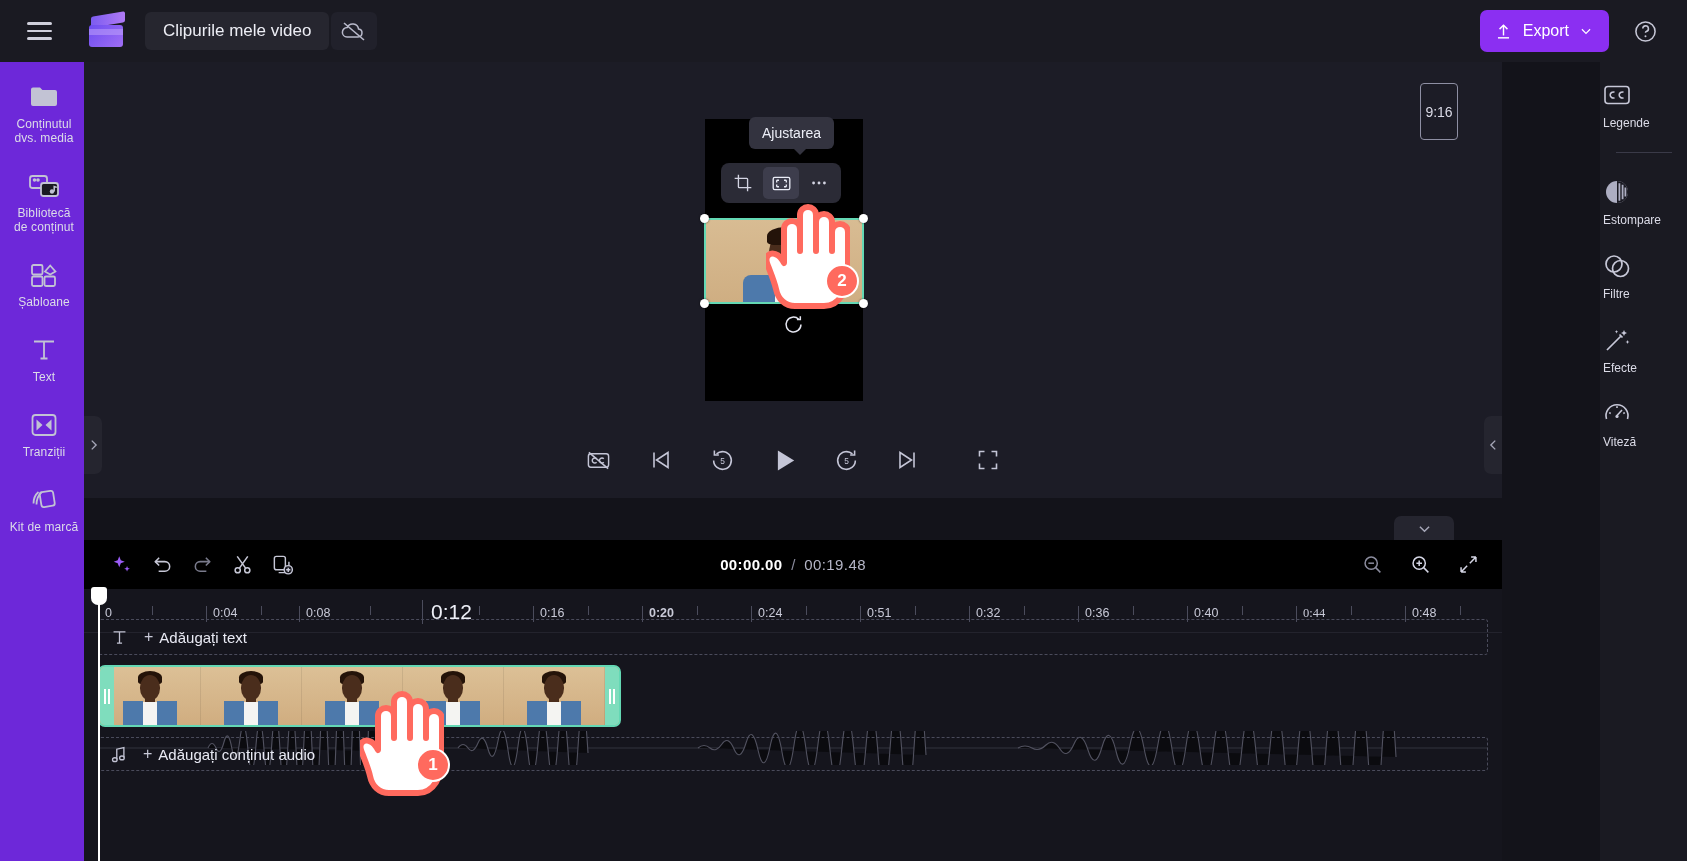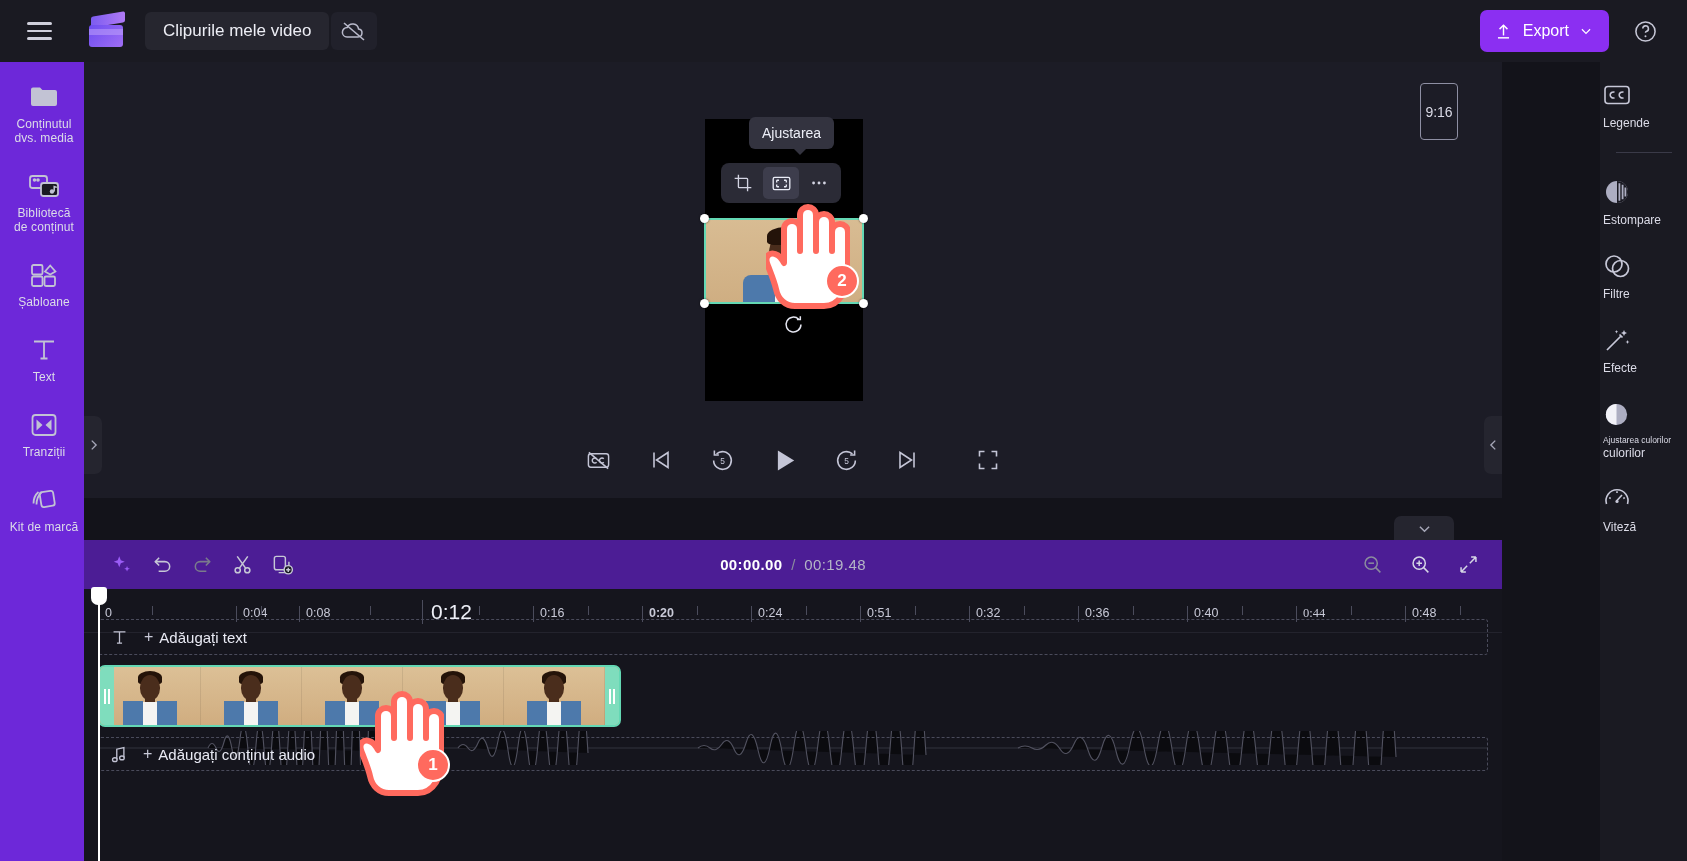--- a/index.html
+++ b/index.html
@@ -171,21 +171,21 @@
   }
   .rrail-item .ic { height: 30px; display: flex; align-items: center; justify-content: center; }
   .rrail-item .lbl { margin-top: 6px; font-size: 12px; color: #dcdce8; text-align: center; line-height: 14px; }
   .rrail-item .lbl.small { font-size: 8.5px; line-height: 10px; }
   .rrail-item .lbl.second { font-size: 12px; margin-top: 1px; }
   .rrail-sep { width: 56px; height: 1px; background: #3a3a48; margin: 4px 0 18px; }
 
   
   .tl-toolbar {
     position: absolute; left: 84px; top: 540px; width: 1418px; height: 49px;
-    background: #4c1d95; display: flex; align-items: center;
+    background: #000000; display: flex; align-items: center;
   }
   .tlb-btn {
     width: 40px; height: 40px; border-radius: 6px;
     display: flex; align-items: center; justify-content: center; cursor: pointer;
   }
   .tlb-left { display: flex; align-items: center; gap: 0px; margin-left: 18px; }
   .tl-time {
     position: absolute; left: 0; width: 1418px; text-align: center;
     font-size: 15px; letter-spacing: .4px;
   }
@@ -558,30 +558,20 @@
           <path d="M4 24L18 10"></path>
             <path d="M16.5 8.5l3 3"></path>
           <path d="M21 4l.9 2.1 2.1.9-2.1.9-.9 2.1-.9-2.1-2.1-.9 2.1-.9z" fill="#c7c8d8" stroke="none"></path>
           <path d="M24.5 14l.6 1.4 1.4.6-1.4.6-.6 1.4-.6-1.4-1.4-.6 1.4-.6z" fill="#c7c8d8" stroke="none"></path>
           <path d="M13.5 4l.5 1.2 1.2.5-1.2.5-.5 1.2-.5-1.2-1.2-.5 1.2-.5z" fill="#c7c8d8" stroke="none"></path>
         </svg>
       </div>
       <div class="lbl">Efecte</div>
     </div>
 
-    <div class="rrail-item">
-      <div class="ic">
-        <svg width="27" height="27" viewBox="0 0 28 28">
-          <circle cx="14" cy="14" r="11" fill="#adaec2"></circle>
-          <path d="M14 3a11 11 0 0 0 0 22z" fill="#f2f2f8"></path>
-        </svg>
-      </div>
-      <div class="lbl small">Ajustarea culorilor</div>
-      <div class="lbl second">culorilor</div>
-    </div>
 
     <div class="rrail-item">
       <div class="ic">
         <svg width="28" height="28" viewBox="0 0 28 28" fill="none" stroke="#c7c8d8" stroke-width="1.6">
           <path d="M3.5 19a11 11 0 1 1 21 0"></path>
           <path d="M14 15.5l5-5.5"></path>
           <circle cx="14" cy="16.4" r="1.6" fill="#c7c8d8" stroke="none"></circle>
           <path d="M6.2 12.6l1.5.9M14 6.2v1.8M21.8 12.6l-1.5.9"></path>
         </svg>
       </div>
@@ -654,21 +644,21 @@
         </svg>
       </div>
     </div>
   </div>
 
   <div class="tl-body">
 
     <div class="ruler">
       <div class="tick-label" style="left:14px;">0</div>
       <div class="tick-minor" style="left:68px;"></div>
-      <div class="tick-label" style="left:122px;margin-left:30px;">0:04</div>
+      <div class="tick-label" style="left:122px;">0:04</div>
       <div class="tick-minor" style="left:177px;"></div>
       <div class="tick-label" style="left:215px;text-align:center;">0:08</div>
       <div class="tick-minor" style="left:286px;"></div>
       <div class="tick-label big" style="left:338px;">0:12</div>
       <div class="tick-minor" style="left:395px;"></div>
       <div class="tick-label" style="left:449px;">0:16</div>
       <div class="tick-minor" style="left:504px;"></div>
       <div class="tick-label" style="left:558px;font-weight:bold;">0:20</div>
       <div class="tick-minor" style="left:613px;"></div>
       <div class="tick-label" style="left:667px;">0:24</div>

